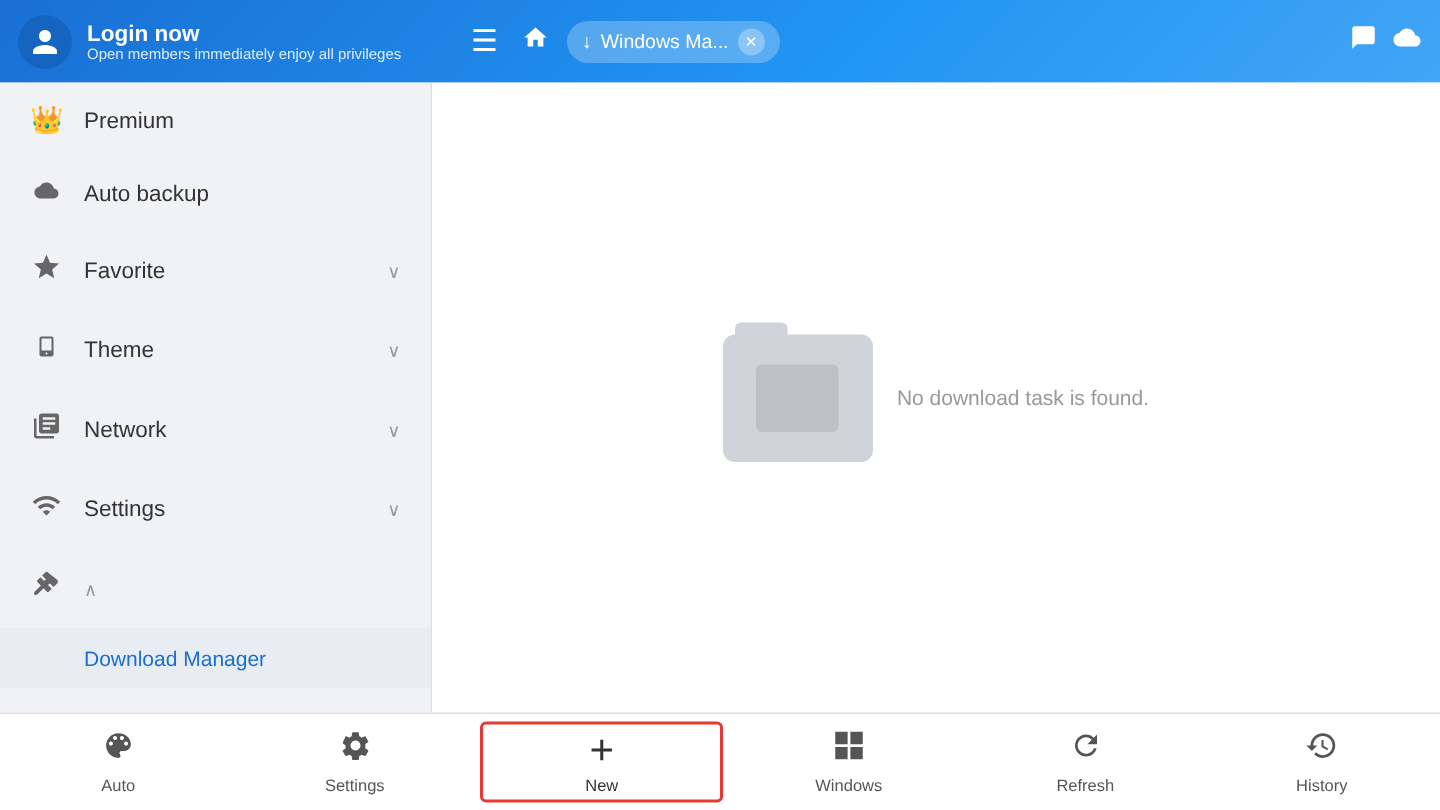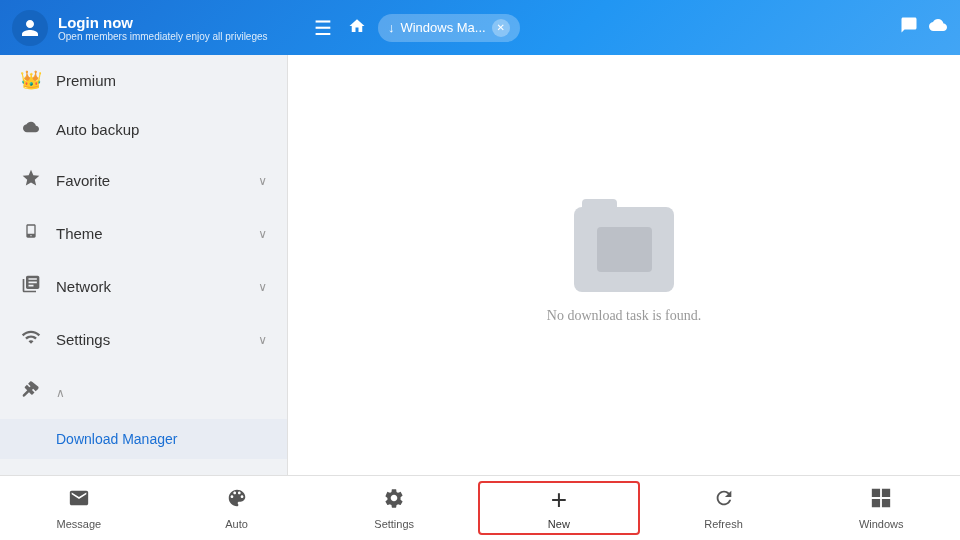--- a/index.html
+++ b/index.html
@@ -107,25 +107,24 @@
       color: #555;
       background: #e8ecf3;
     }
     .sidebar-sub-item.active { color: #1a6fd4; font-weight: 500; }
 
     
     .content {
       flex: 1;
       background: white;
       display: flex;
-      flex-direction: column;
+      flex-direction: row;
       align-items: center;
       justify-content: center;
       gap: 16px;
-      font-family: Liberation Serif, serif;
     }
     .empty-folder-icon {
       width: 100px; height: 85px;
       background: #d0d4da;
       border-radius: 8px;
       display: flex; align-items: center; justify-content: center;
       position: relative;
     }
     .empty-folder-icon::before {
       content: '';
@@ -289,28 +288,20 @@
     <div class="empty-folder-icon">
       <div class="folder-inner"></div>
     </div>
     <span class="empty-text">No download task is found.</span>
   </div>
 
 </div>
 
 <div class="bottom-bar">
 
-  <div class="bottom-item">
-    <span class="b-icon">
-      <svg width="22" height="22" viewBox="0 0 24 24" fill="#555">
-          <path d="M20 4H4c-1.1 0-2 .9-2 2v12c0 1.1.9 2 2 2h16c1.1 0 2-.9 2-2V6c0-1.1-.9-2-2-2zm0 4l-8 5-8-5V6l8 5 8-5v2z"></path>
-        </svg>
-    </span>
-    <span>Message</span>
-  </div>
 
   <div class="bottom-item">
     <span class="b-icon">
       <svg width="22" height="22" viewBox="0 0 24 24" fill="#555">
           <path d="M12 3c-4.97 0-9 4.03-9 9s4.03 9 9 9c.83 0 1.5-.67 1.5-1.5 0-.39-.15-.74-.39-1.01-.23-.26-.38-.61-.38-.99 0-.83.67-1.5 1.5-1.5H16c2.76 0 5-2.24 5-5 0-4.42-4.03-8-9-8zm-5.5 9c-.83 0-1.5-.67-1.5-1.5S5.67 9 6.5 9 8 9.67 8 10.5 7.33 12 6.5 12zm3-4C8.67 8 8 7.33 8 6.5S8.67 5 9.5 5s1.5.67 1.5 1.5S10.33 8 9.5 8zm5 0c-.83 0-1.5-.67-1.5-1.5S13.67 5 14.5 5s1.5.67 1.5 1.5S15.33 8 14.5 8zm3 4c-.83 0-1.5-.67-1.5-1.5S16.67 9 17.5 9s1.5.67 1.5 1.5-.67 1.5-1.5 1.5z"></path>
         </svg>
     </span>
     <span>Auto</span>
   </div>
 
@@ -324,29 +315,37 @@
   </div>
 
   <div class="bottom-item new-item">
     <span class="b-icon" style="font-size:28px; font-weight:200; line-height:1;">+</span>
     <span>New</span>
   </div>
 
   <div class="bottom-item">
     <span class="b-icon">
       <svg width="22" height="22" viewBox="0 0 24 24" fill="#555">
+          <path d="M2 2h9v9H2zm0 11h9v9H2zM13 2h9v9h-9zm0 11h9v9h-9z"></path>
+        </svg>
+    </span>
+    <span>Windows</span>
+  </div>
+
+  <div class="bottom-item">
+    <span class="b-icon">
+      <svg width="22" height="22" viewBox="0 0 24 24" fill="#555">
           <path d="M17.65 6.35C16.2 4.9 14.21 4 12 4c-4.42 0-7.99 3.58-7.99 8s3.57 8 7.99 8c3.73 0 6.84-2.55 7.73-6h-2.08c-.82 2.33-3.04 4-5.65 4-3.31 0-6-2.69-6-6s2.69-6 6-6c1.66 0 3.14.69 4.22 1.78L13 11h7V4l-2.35 2.35z"></path>
         </svg>
     </span>
     <span>Refresh</span>
   </div>
 
   <div class="bottom-item">
     <span class="b-icon">
       <svg width="22" height="22" viewBox="0 0 24 24" fill="#555">
-          <path d="M2 2h9v9H2zm0 11h9v9H2zM13 2h9v9h-9zm0 11h9v9h-9z"></path>
-        </svg>
-    </span>
-    <span>Windows</span>
-  </div>
-
+          <path d="M13 3c-4.97 0-9 4.03-9 9H1l3.89 3.89.07.14L9 12H6c0-3.87 3.13-7 7-7s7 3.13 7 7-3.13 7-7 7c-1.93 0-3.68-.79-4.94-2.06l-1.42 1.42C8.27 19.99 10.51 21 13 21c4.97 0 9-4.03 9-9s-4.03-9-9-9zm-1 5v5l4.28 2.54.72-1.21-3.5-2.08V8H12z"></path>
+        </svg>
+    </span>
+    <span>History</span>
+  </div>
 
 </div>
 
 </body></html>

